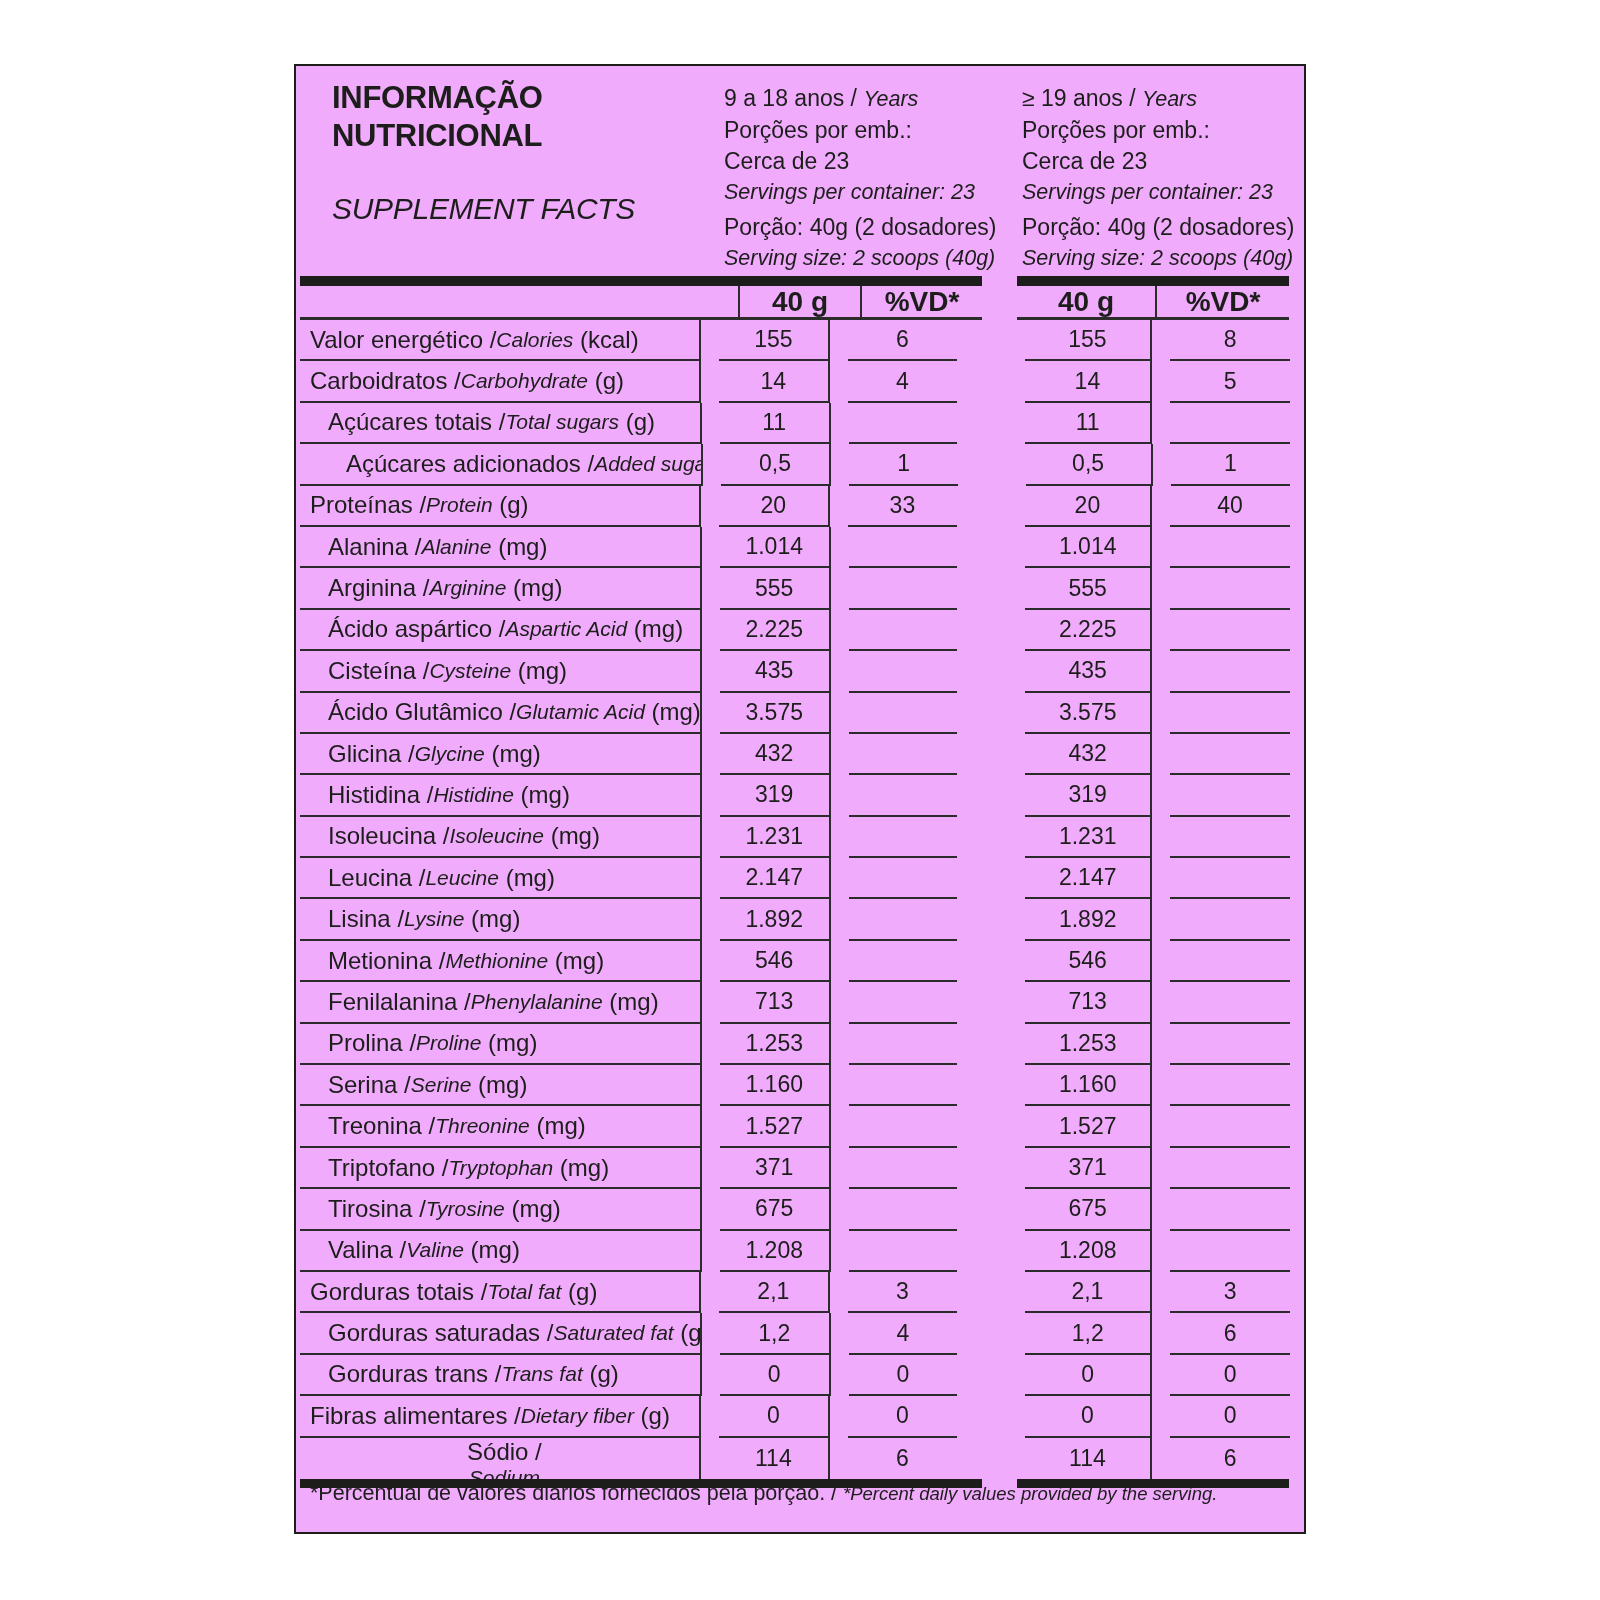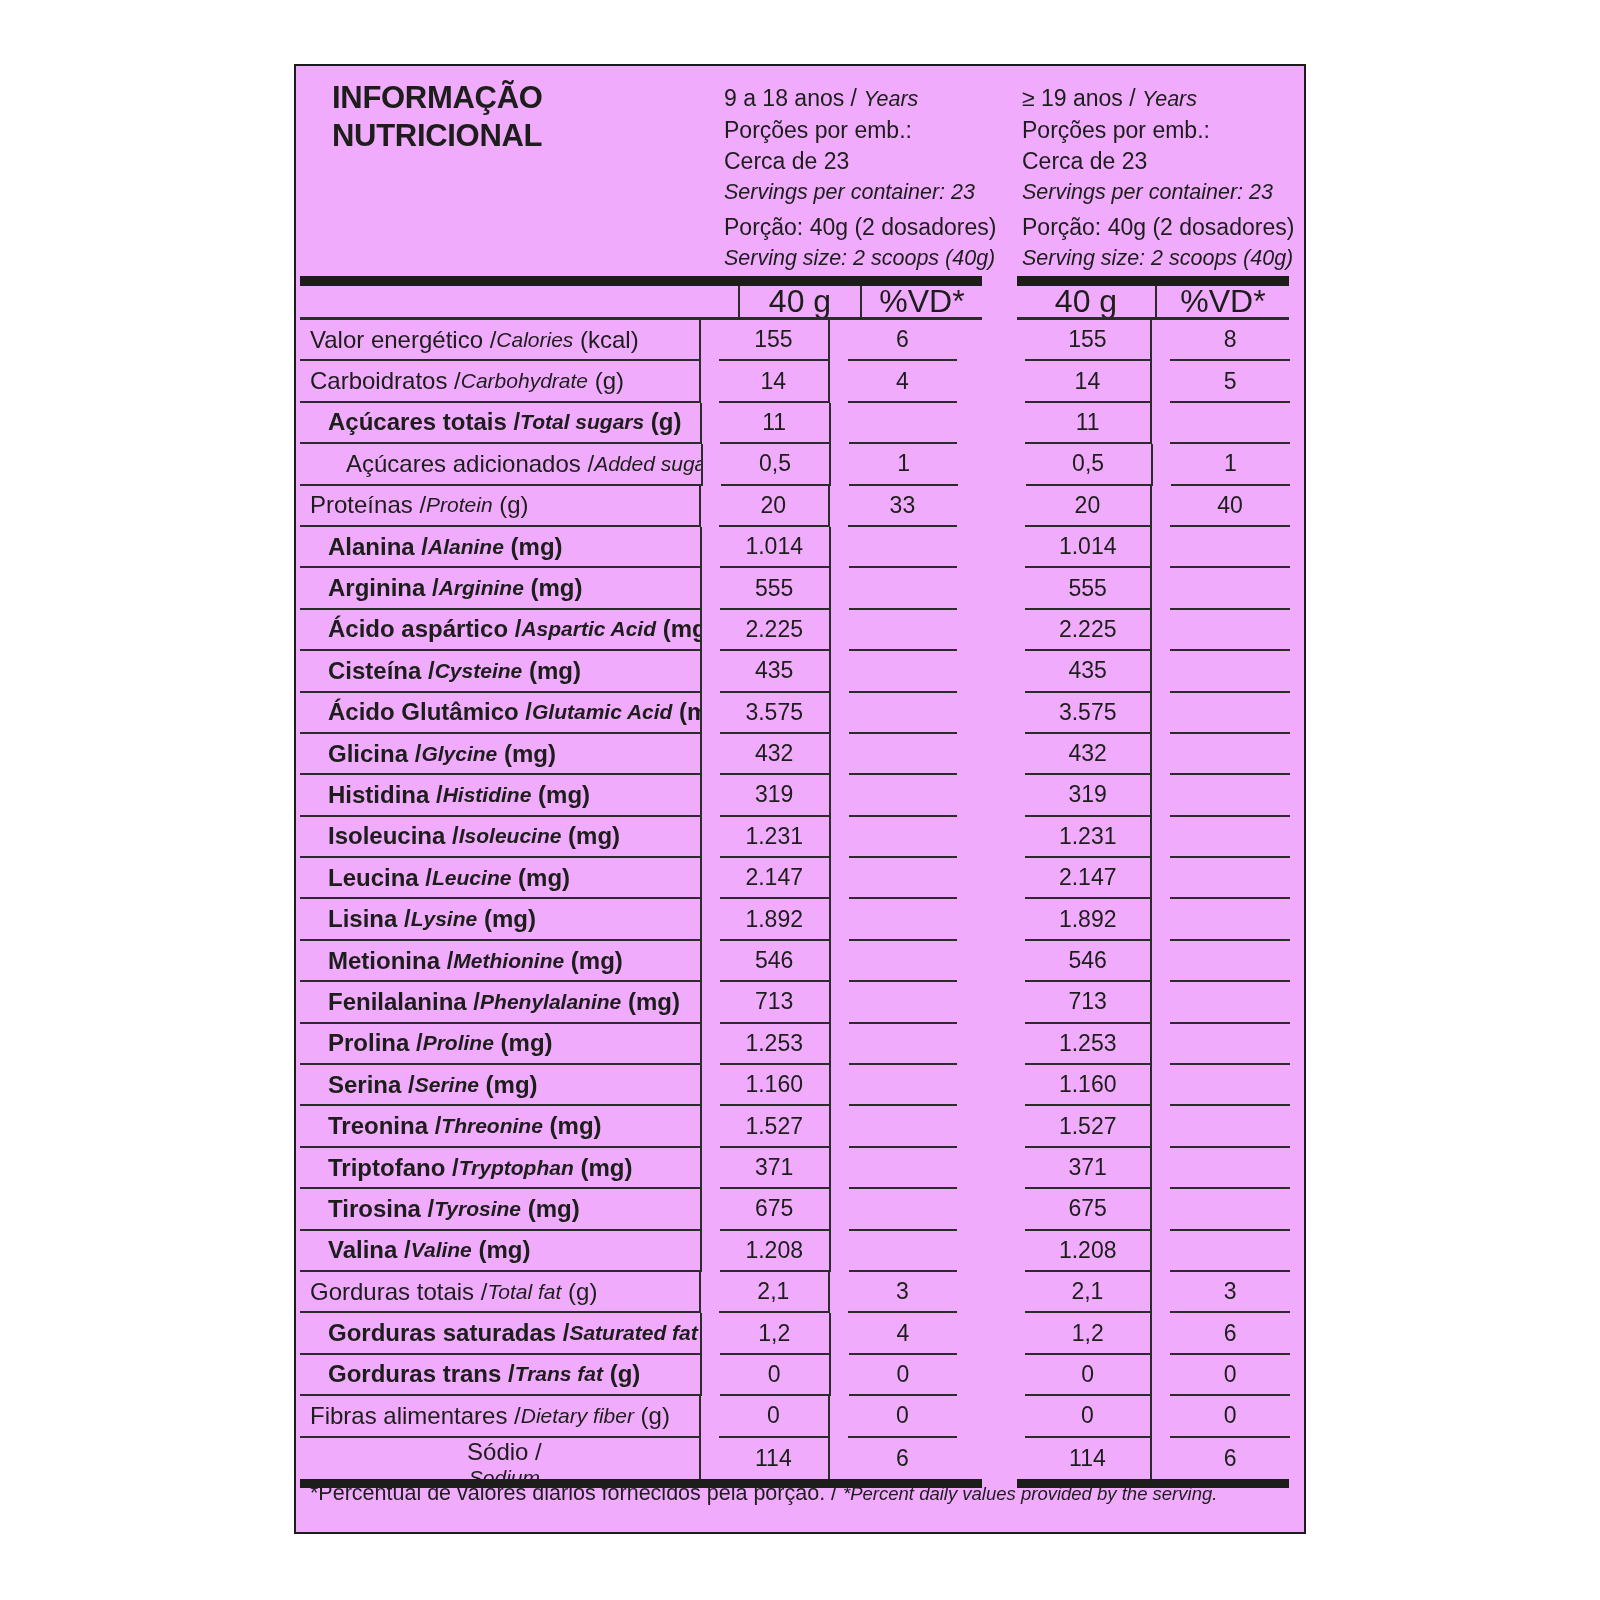--- a/index.html
+++ b/index.html
@@ -31,49 +31,50 @@
   
   .table{position:absolute;left:4px;top:210px;width:990px;}
   .bar{display:flex;}
   .bar .s1{width:682px;background:#1d1d1b;}
   .bar .g{width:35px;}
   .bar .s2{width:272px;background:#1d1d1b;}
   .bar-top .s1,.bar-top .s2{height:10px;}
   .bar-bottom .s1,.bar-bottom .s2{height:9px;}
   .row,.header-row{display:flex;}
   .row{height:41.4px;font-size:23px;gap:18px;}
-  .header-row{height:34px;font-size:32px;font-weight:normal;}
+  .header-row{height:34px;font-size:28px;font-weight:bold;}
   .cell{box-sizing:border-box;display:flex;align-items:center;overflow:hidden;}
   .c-label{width:440px;border-right:2px solid #2b2b2b;border-bottom:2px solid #2b2b2b;
            padding-left:10px;white-space:nowrap;}
   .c-a1{width:122px;border-right:2px solid #2b2b2b;border-bottom:2px solid #2b2b2b;justify-content:center;}
   .c-v1{width:120px;border-bottom:2px solid #2b2b2b;justify-content:center;}
   .c-gap{width:35px;}
   .c-a2{width:140px;border-right:2px solid #2b2b2b;border-bottom:2px solid #2b2b2b;justify-content:center;}
   .c-v2{width:132px;border-bottom:2px solid #2b2b2b;justify-content:center;}
   .header-row .cell{border-bottom-width:3px;}
   .row.last .cell{border-bottom:none;flex-direction:column;}
   .c-label .pt{font-size:24px;}
   .c-label .en{font-style:italic;font-size:21px;}
-  .ind1{padding-left:28px;font-weight:bold;}
+  .ind1{padding-left:28px;}
   .ind2{padding-left:46px;}
   
   .footnote{position:absolute;left:14px;bottom:26px;white-space:nowrap;}
   .footnote .pt{font-size:21.5px;}
   .footnote .en{font-style:italic;font-size:18.5px;}
 </style>
 </head>
 <body>
 
 <div class="frame">
 
   <div class="title">
     <div>INFORMAÇÃO</div>
     <div>NUTRICIONAL</div>
   </div>
+  <div class="subtitle">SUPPLEMENT FACTS</div>
 
   <div class="group-header gh-1">
     <div class="gh-line"><span>9 a 18 anos /</span> <span class="it">Years</span></div>
     <div class="gh-line">Porções por emb.:</div>
     <div class="gh-line">Cerca de 23</div>
     <div class="gh-line it">Servings per container: 23</div>
     <div class="gh-line gh-portion">Porção: 40g (2 dosadores)</div>
     <div class="gh-line it">Serving size: 2 scoops (40g)</div>
   </div>
 

